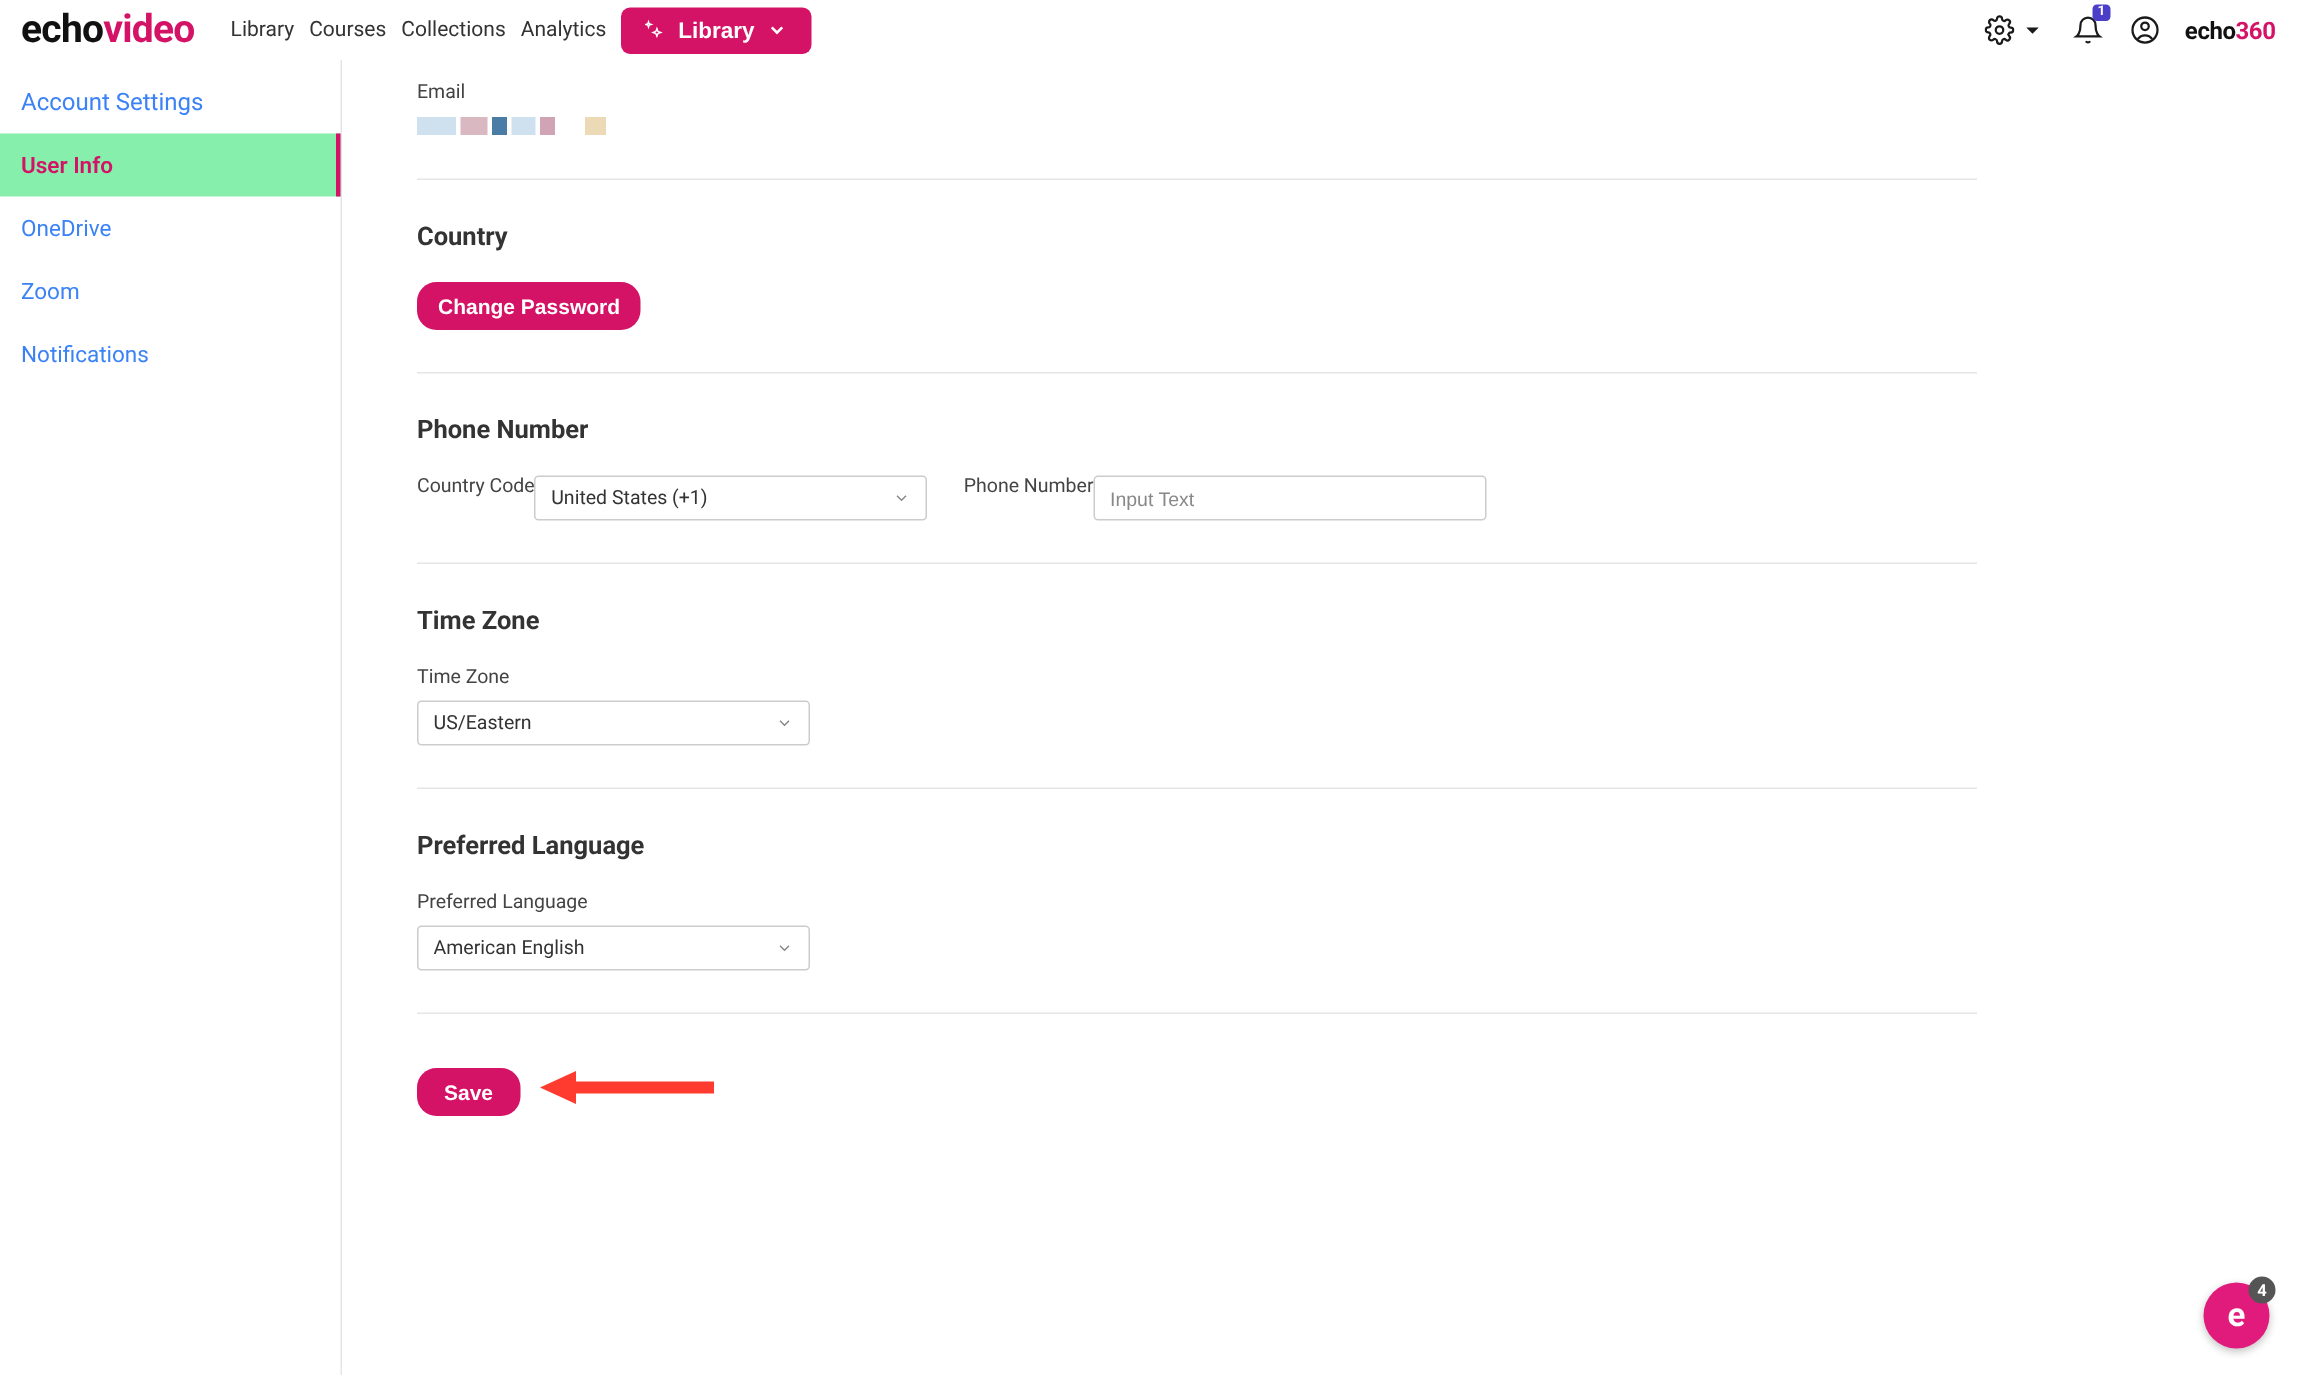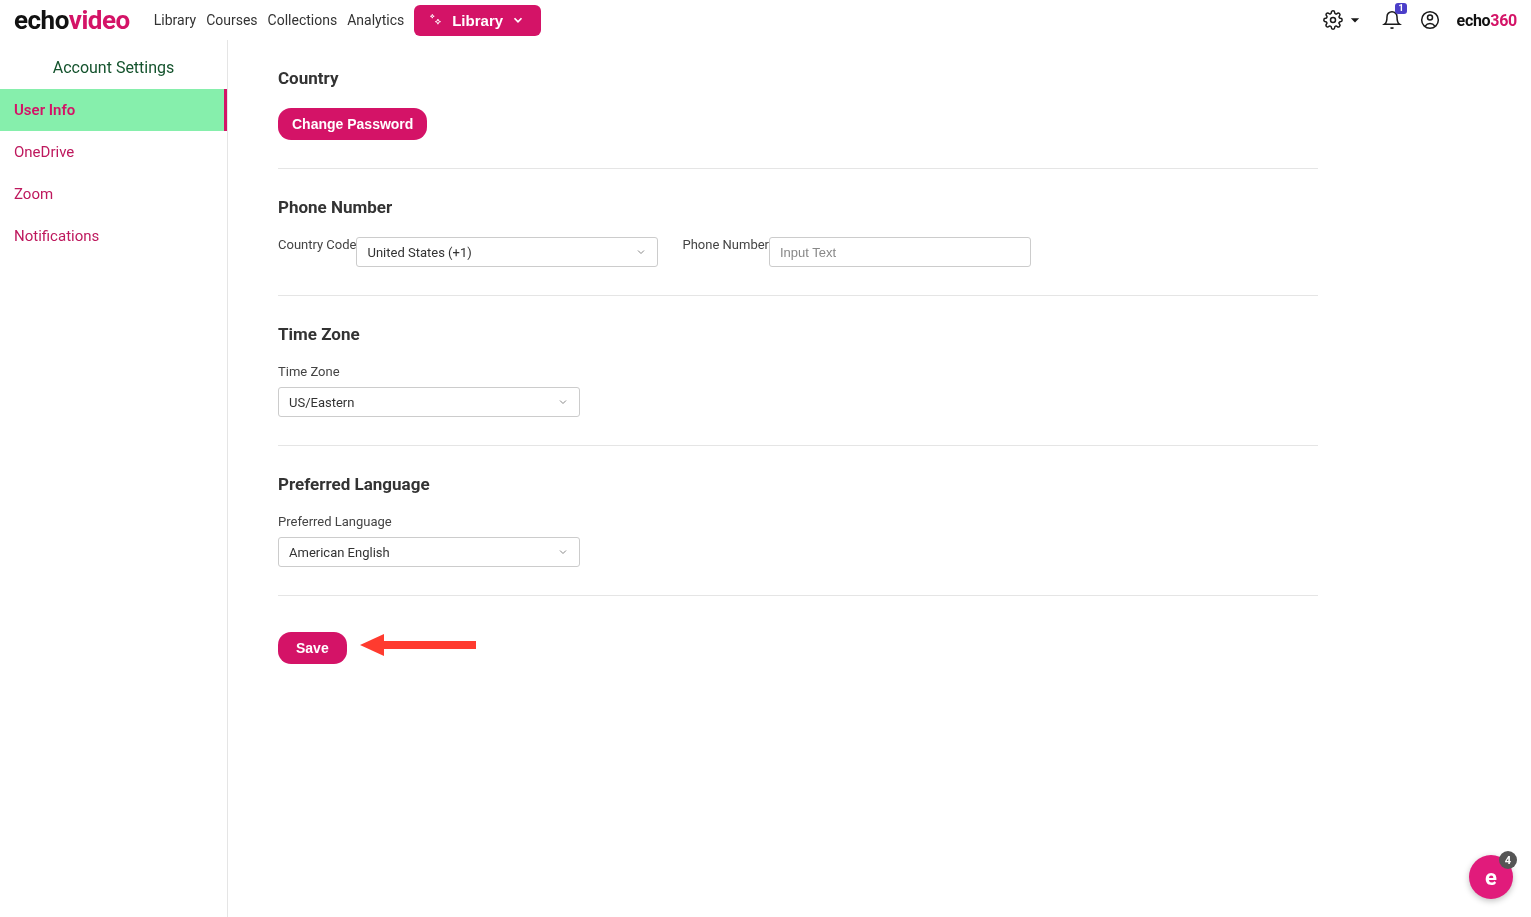--- a/index.html
+++ b/index.html
@@ -97,30 +97,29 @@
     height: calc(100% - 40px);
   }
   .sidebar {
     width: 228px;
     border-right: 1px solid #e5e5e5;
     padding-top: 6px;
     flex-shrink: 0;
   }
   .sidebar-title {
     font-size: 16px;
-    color: #14532d;
+    color: #3b82f6;
     padding: 12px 14px;
     font-weight: 400;
-    text-align: center;
   }
   .sidebar-item {
     display: block;
     padding: 12px 14px;
     font-size: 15px;
-    color: #be185d;
+    color: #3b82f6;
     cursor: pointer;
     text-decoration: none;
   }
   .sidebar-item.active {
     background: #86efac;
     color: #d41367;
     font-weight: 600;
     border-right: 3px solid #d41367;
   }
 
@@ -164,21 +163,21 @@
     height: 30px;
     border: 1px solid #ccc;
     border-radius: 3px;
     padding: 0 10px;
     font-size: 13px;
     background: #fff;
     color: #333;
   }
   input.text-input::placeholder { color: #888; }
   .select-box {
-    width: 302px;
+    width: 262px;
     display: flex;
     align-items: center;
     justify-content: space-between;
     cursor: pointer;
   }
   .select-box svg { width: 12px; height: 12px; color: #888; flex-shrink:0; }
   .w262 { width: 262px; }
 
   .pink-btn {
     background: #d41367;
@@ -310,20 +309,34 @@
     <a class="sidebar-item active">User Info</a>
     <a class="sidebar-item">OneDrive</a>
     <a class="sidebar-item">Zoom</a>
     <a class="sidebar-item">Notifications</a>
   </aside>
 
   <div class="content-wrap">
 
     <div class="content">
 
+      <div class="section" style="padding-top:14px">
+        <label class="field-label">Email</label>
+        <div class="text-input w262" style="display:flex;align-items:center;">
+          <div class="email-stripes">
+            <span style="width:26px;background:#cfe0ef"></span>
+            <span style="width:18px;background:#d9b8c2"></span>
+            <span style="width:10px;background:#4a7da6"></span>
+            <span style="width:16px;background:#cfe0ef"></span>
+            <span style="width:10px;background:#d0a4b4"></span>
+            <span style="width:14px;background:#fff"></span>
+            <span style="width:14px;background:#ecd9b5"></span>
+          </div>
+        </div>
+      </div>
 
       <div class="section">
         <h3 class="section-title">Country</h3>
         <button class="pink-btn">Change Password</button>
       </div>
 
       <div class="section">
         <h3 class="section-title">Phone Number</h3>
         <div class="field-row">
           <div class="field-col">

